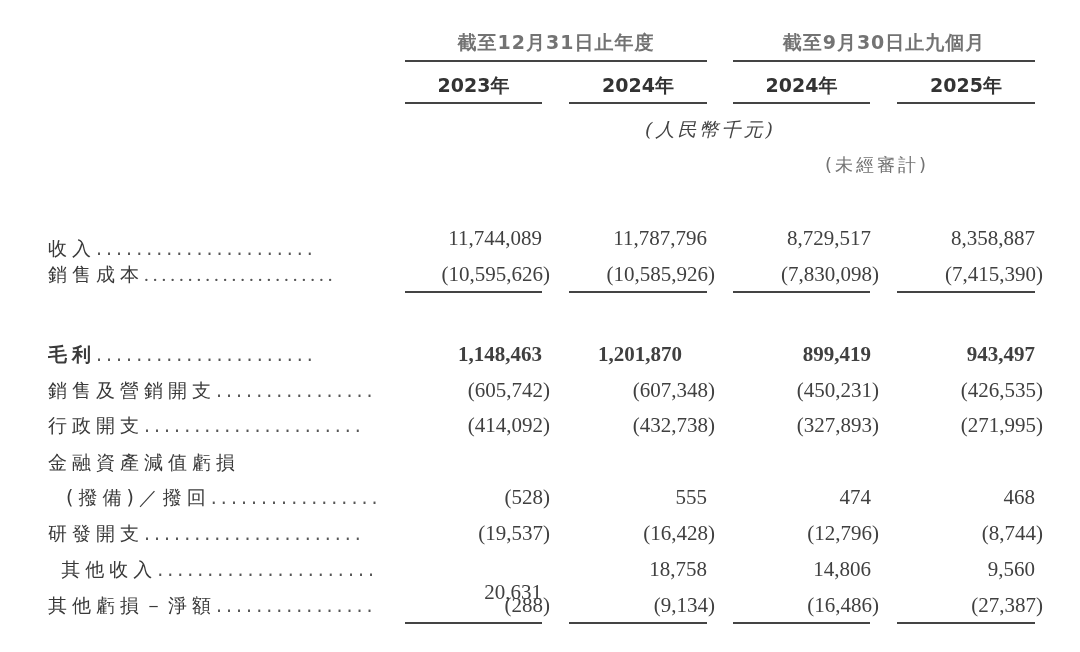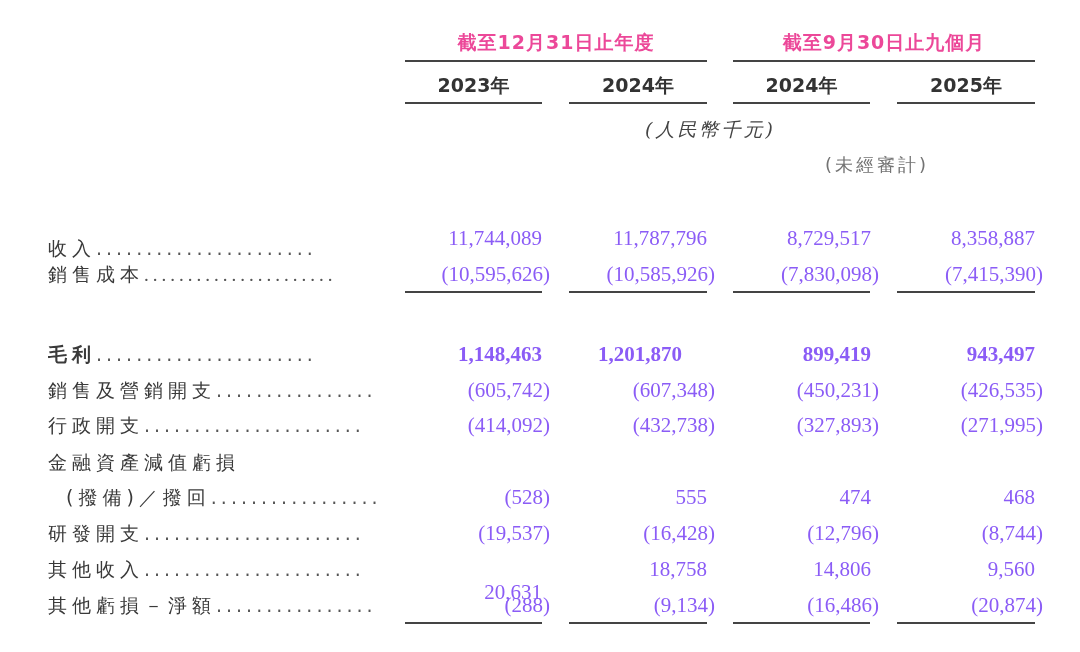--- a/index.html
+++ b/index.html
@@ -7,21 +7,21 @@
       width: 1080px; height: 652px;
       background: #ffffff;
       color: #2a2a2a;
       font-family: "DejaVu Serif", "Liberation Serif", serif;
       position: relative;
       overflow: hidden;
     }
     .abs { position: absolute; }
     .hdr-group {
       font-family: "DejaVu Sans", "Liberation Sans", sans-serif;
-      font-weight: bold; font-size: 19px; color: #ec4899;
+      font-weight: bold; font-size: 19px; color: #737373;
       text-align: center; letter-spacing: 1px;
     }
     .hdr-year {
       font-family: "DejaVu Sans", "Liberation Sans", sans-serif;
       font-weight: bold; font-size: 19px; color: #333;
       text-align: center;
     }
     .rule { position: absolute; height: 1.5px; background: #444; }
     .unit {
       font-family: "DejaVu Serif", "Liberation Serif", serif;
@@ -35,21 +35,21 @@
       position: absolute; left: 48px; width: 330px;
       font-family: "DejaVu Sans", "Liberation Sans", sans-serif;
       font-size: 19px; color: #3a3a3a; letter-spacing: 5px;
       white-space: nowrap; overflow: hidden;
     }
     .label .dots { letter-spacing: 4px; color: #555; }
     .label.indent { left: 66px; width: 312px; }
     .val {
       position: absolute; width: 150px; text-align: right;
       font-family: "Liberation Serif", "DejaVu Serif", serif;
-      font-size: 21px; color: #8b5cf6;
+      font-size: 21px; color: #404040;
     }
     .val.neg { margin-right: -8px; }
     .bold { font-weight: bold; }
   </style>
 </head>
 <body>
 
 <div class="abs hdr-group" style="left:405px; top:30px; width:302px;">截至12月31日止年度</div>
 <div class="abs hdr-group" style="left:733px; top:30px; width:302px;">截至9月30日止九個月</div>
 <div class="rule" style="left:405px; top:60px; width:302px;"></div>
@@ -108,27 +108,27 @@
 <div class="val" style="left:557px; top:485px;">555</div>
 <div class="val" style="left:721px; top:485px;">474</div>
 <div class="val" style="left:885px; top:485px;">468</div>
 
 <div class="label" style="top:521px;"><span>研發開支</span><span class="dots">......................</span></div>
 <div class="val neg" style="left:400px; top:521px;">(19,537)</div>
 <div class="val neg" style="left:565px; top:521px;">(16,428)</div>
 <div class="val neg" style="left:729px; top:521px;">(12,796)</div>
 <div class="val neg" style="left:893px; top:521px;">(8,744)</div>
 
-<div class="label" style="top:557px;"><span>其他收入</span><span class="dots">......................</span></div>
+<div class="label" style="top:557px;text-align:right;"><span>其他收入</span><span class="dots">......................</span></div>
 <div class="val" style="left:392px; top:580px;">20,631</div>
 <div class="val" style="left:557px; top:557px;">18,758</div>
 <div class="val" style="left:721px; top:557px;">14,806</div>
 <div class="val" style="left:885px; top:557px;">9,560</div>
 
 <div class="label" style="top:593px;"><span>其他虧損－淨額</span><span class="dots">......................</span></div>
 <div class="val neg" style="left:400px; top:593px;">(288)</div>
 <div class="val neg" style="left:565px; top:593px;">(9,134)</div>
 <div class="val neg" style="left:729px; top:593px;">(16,486)</div>
-<div class="val neg" style="left:893px; top:593px;">(20,874)</div>
+<div class="val neg" style="left:893px; top:593px;">(27,387)</div>
 <div class="rule" style="left:405px; top:622px; width:137px;"></div>
 <div class="rule" style="left:569px; top:622px; width:138px;"></div>
 <div class="rule" style="left:733px; top:622px; width:137px;"></div>
 <div class="rule" style="left:897px; top:622px; width:138px;"></div>
 
 </body></html>

